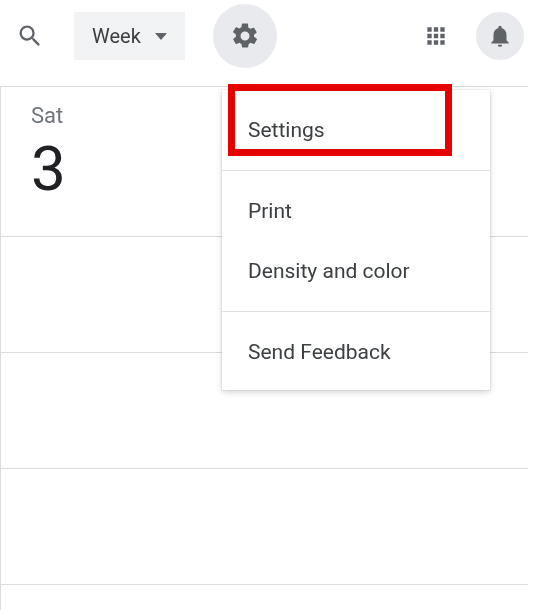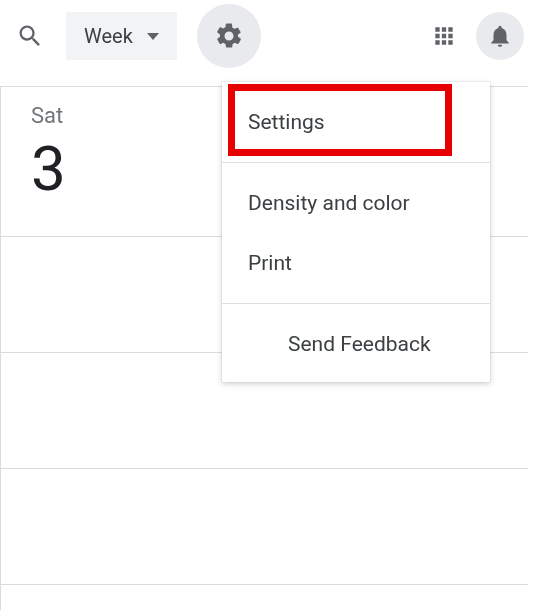--- a/index.html
+++ b/index.html
@@ -11,20 +11,21 @@
     background: #fff;
     overflow: hidden;
     position: relative;
     color: #3c4043;
   }
   .toolbar {
     height: 72px;
     display: flex;
     align-items: center;
     padding-left: 6px;
+    gap: 8px;
   }
   .tb-icon-btn {
     width: 48px;
     height: 48px;
     border-radius: 50%;
     display: flex;
     align-items: center;
     justify-content: center;
     cursor: pointer;
   }
@@ -107,32 +108,32 @@
   .hour-cell-border {
     position: absolute;
     left: 8px;
     top: 0;
     bottom: 0;
     border-left: 1px solid #dadce0;
   }
   
   .menu {
     position: absolute;
-    top: 82px;
+    top: 90px;
     left: 222px;
     width: 268px;
     background: #fff;
     box-shadow: 0 2px 6px rgba(0,0,0,0.18), 0 0 0 1px rgba(0,0,0,0.04);
     padding-bottom: 8px;
   }
   .menu-section {
     border-bottom: 1px solid #e0e0e0;
     padding: 10px 0;
   }
-  .menu-section.last { border-bottom: none; padding-bottom: 0; padding-left: 40px; }
+  .menu-section.last { border-bottom: none; padding-bottom: 0; }
   .menu-item {
     font-size: 21px;
     color: #3c4043;
     padding: 18px 26px;
     cursor: pointer;
   }
   .highlight-box {
     position: absolute;
     top: 84px;
     left: 228px;
@@ -191,21 +192,21 @@
   <div class="hour-row" style="top:498px; height:30px">
       <div class="hour-cell-border"></div>
     </div>
 </div>
 
 <div class="menu">
   <div class="menu-section">
     <div class="menu-item">Settings</div>
   </div>
   <div class="menu-section">
+    <div class="menu-item">Print</div>
     <div class="menu-item">Density and color</div>
-    <div class="menu-item">Print</div>
   </div>
   <div class="menu-section last">
     <div class="menu-item">Send Feedback</div>
   </div>
 </div>
 
 <div class="highlight-box"></div>
 
 </body></html>

